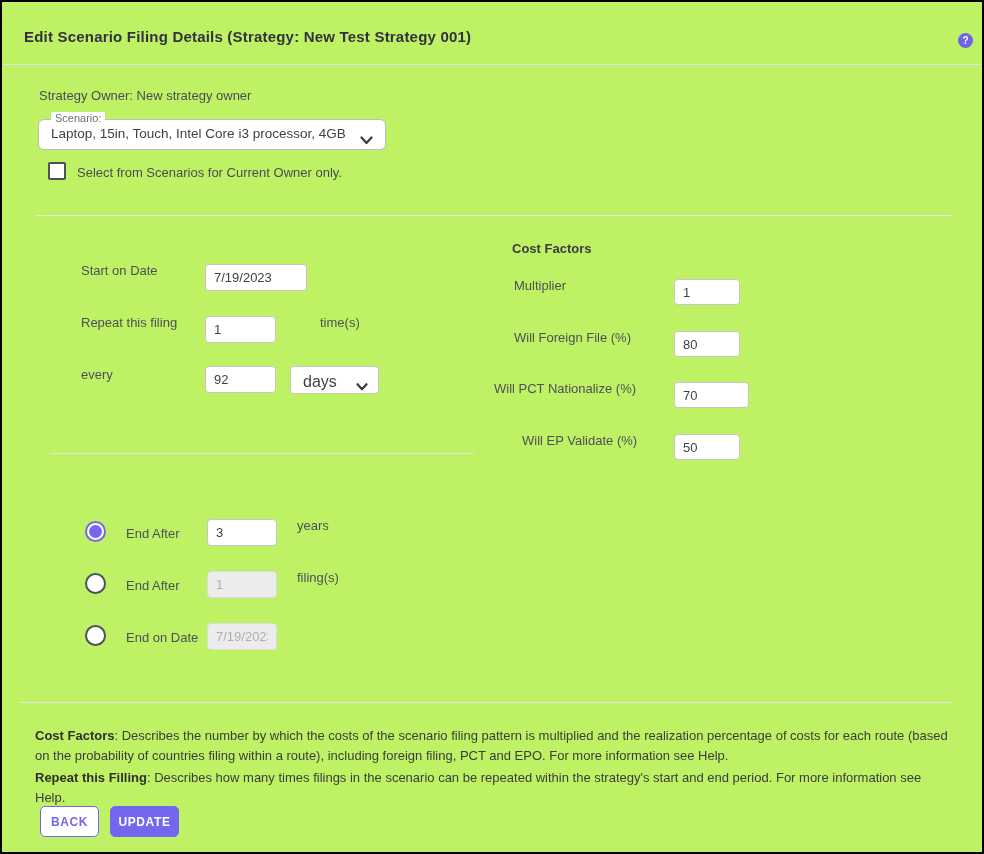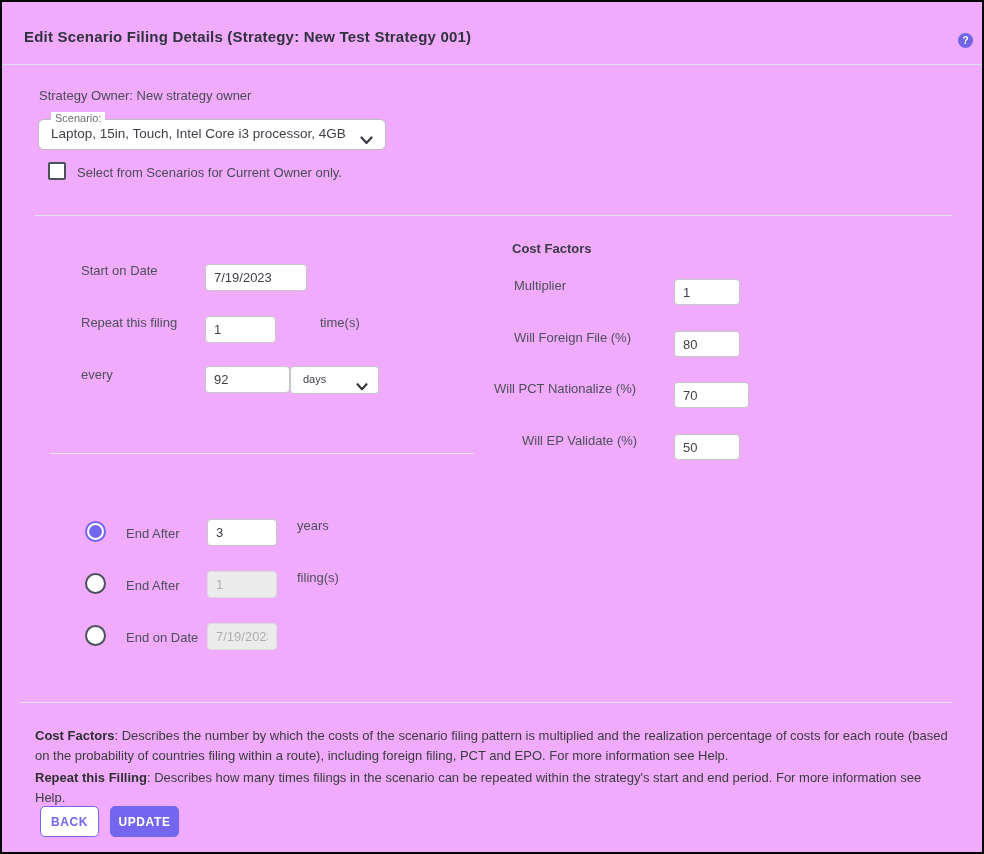--- a/index.html
+++ b/index.html
@@ -1,20 +1,20 @@
 <!DOCTYPE html>
 <html><head>
 <meta charset="utf-8">
 <style>
   * { margin:0; padding:0; box-sizing:border-box; }
   html,body { background:#fff; }
   body { font-family:"Liberation Sans", sans-serif; }
   .page {
     position:relative; width:984px; height:854px;
-    border:2px solid #000; background:#f0abfc; overflow:hidden;
+    border:2px solid #000; background:#bef264; overflow:hidden;
   }
   
   .title {
     position:absolute; left:22px; top:26px;
     font-size:15px; font-weight:700; color:#32323e; letter-spacing:.2px;
   }
   .help-icon {
     position:absolute; left:956px; top:31px; width:15px; height:15px;
     border-radius:50%; background:#6f63e8; color:#fff;
     font-size:10px; font-weight:700; line-height:15px; text-align:center;
@@ -48,21 +48,21 @@
   .inp {
     position:absolute; height:27px; border:1px solid #c6c6c6; border-radius:4px;
     padding:8px 8px; font-size:13px; color:#3f3f4a; background:#fff;
     font-family:"Liberation Sans", sans-serif; outline:none;
   }
   .inp.disabled { background:#ececec; color:#aeaeae; border-color:#dcdcdc; }
   .mini-select {
     position:absolute; height:28px; border:1px solid #c6c6c6; border-radius:4px;
     background:#fff; cursor:pointer;
   }
-  .mini-select .value { position:absolute; left:12px; top:6px; font-size:11px; color:#3f3f4a; }
+  .mini-select .value { position:absolute; left:12px; top:6px; font-size:16px; color:#3f3f4a; }
   .mini-select .chev { top:10px; right:10px; }
   .section-head { position:absolute; font-size:13px; font-weight:700; color:#3a3a45; }
   
   .radio {
     position:absolute; width:21px; height:21px; border-radius:50%;
     border:2px solid #4b5158; background:#fff; cursor:pointer;
   }
   .radio.selected { border-color:#7367f0; }
   .radio.selected::after {
     content:""; position:absolute; left:2px; top:2px; width:13px; height:13px;
@@ -108,21 +108,21 @@
   <div class="divider" style="left:33px; top:213px; width:917px;"></div>
 
   <div class="lbl" style="left:79px; top:261px;">Start on Date</div>
   <input class="inp" style="left: 203px; top: 262px; width: 102px;" value="7/19/2023">
 
   <div class="lbl" style="left:79px; top:313px;text-align:center;">Repeat this filing</div>
   <input class="inp" style="left: 203px; top: 314px; width: 71px;" value="1">
   <div class="sfx" style="left:318px; top:313px;">time(s)</div>
 
   <div class="lbl" style="left:79px; top:365px;">every</div>
-  <input class="inp" style="left: 203px; top: 364px; width: 85px;" value="92">
+  <input class="inp" style="left: 203px; top: 364px; width: 71px;" value="92">
   <div class="mini-select" style="left:288px; top:364px; width:89px;">
     <span class="value">days</span>
     <span class="chev">
       <svg width="12" height="8" viewBox="0 0 12 8">
           <path d="M1.5 1.2 L6 6.2 L10.5 1.2" fill="none" stroke="#3a3a45" stroke-width="2.2" stroke-linecap="round" stroke-linejoin="round"></path>
         </svg>
     </span>
   </div>
 
   <div class="section-head" style="left:510px; top:239px;">Cost Factors</div>

